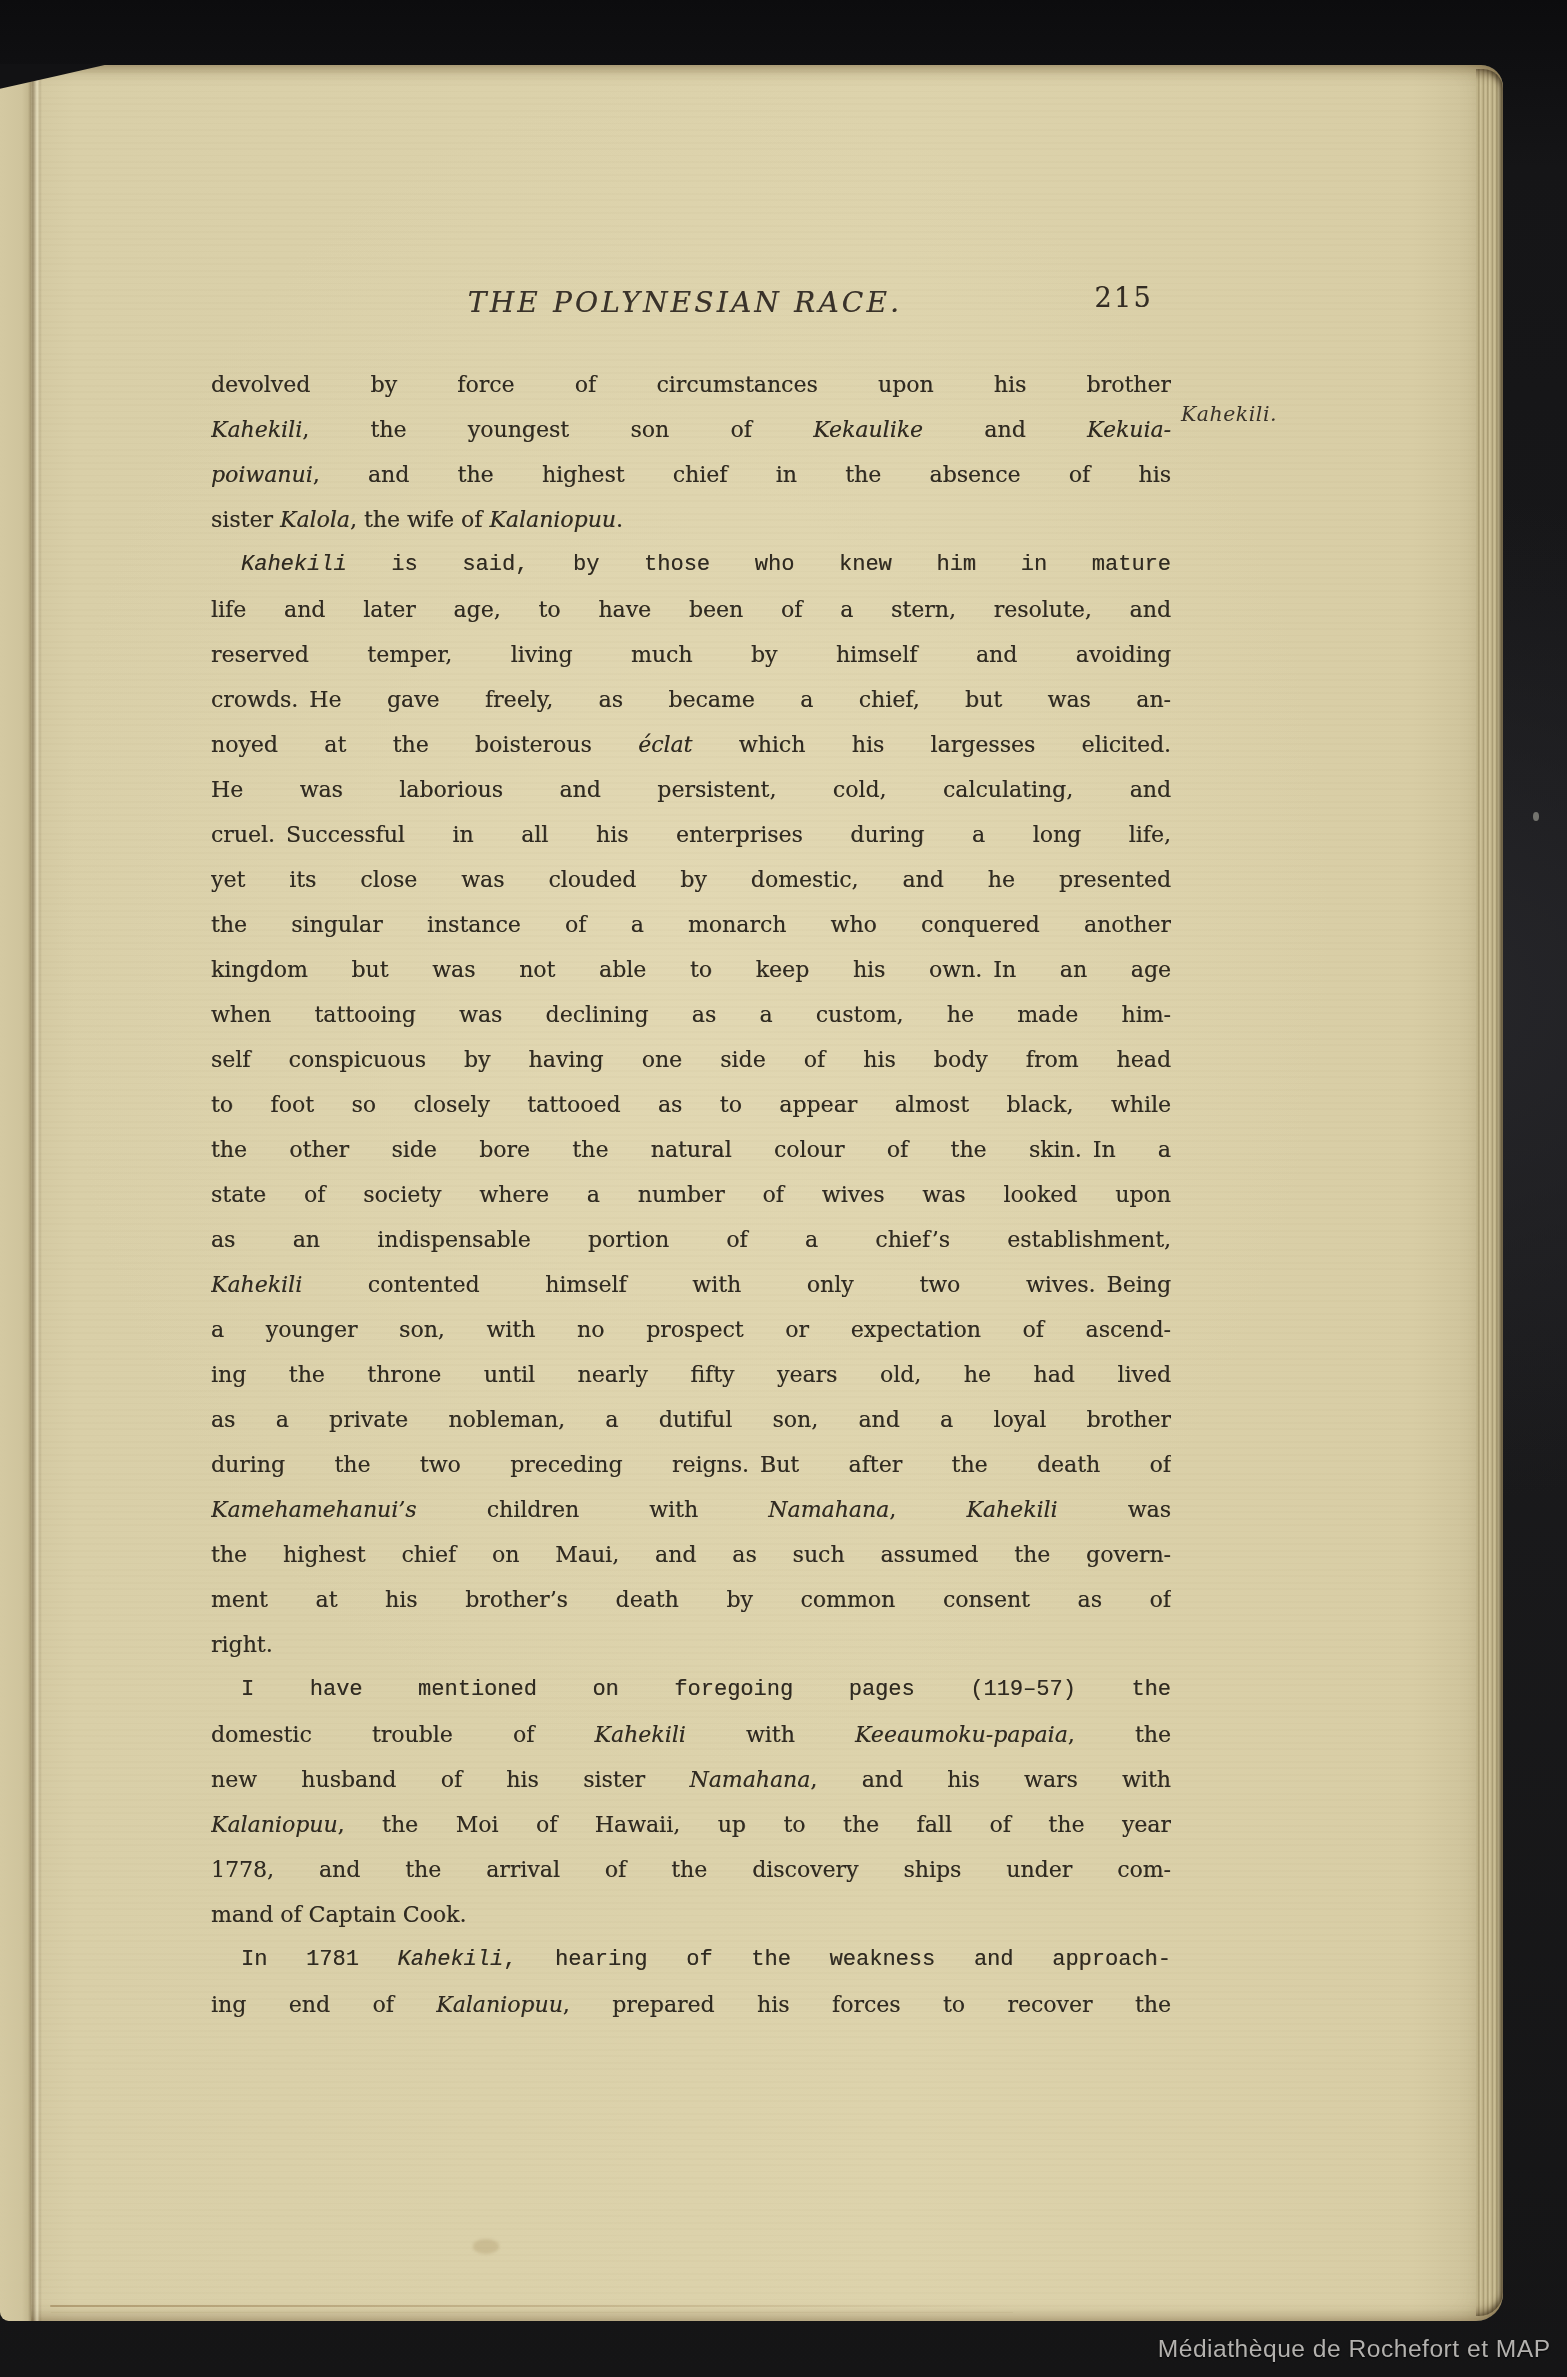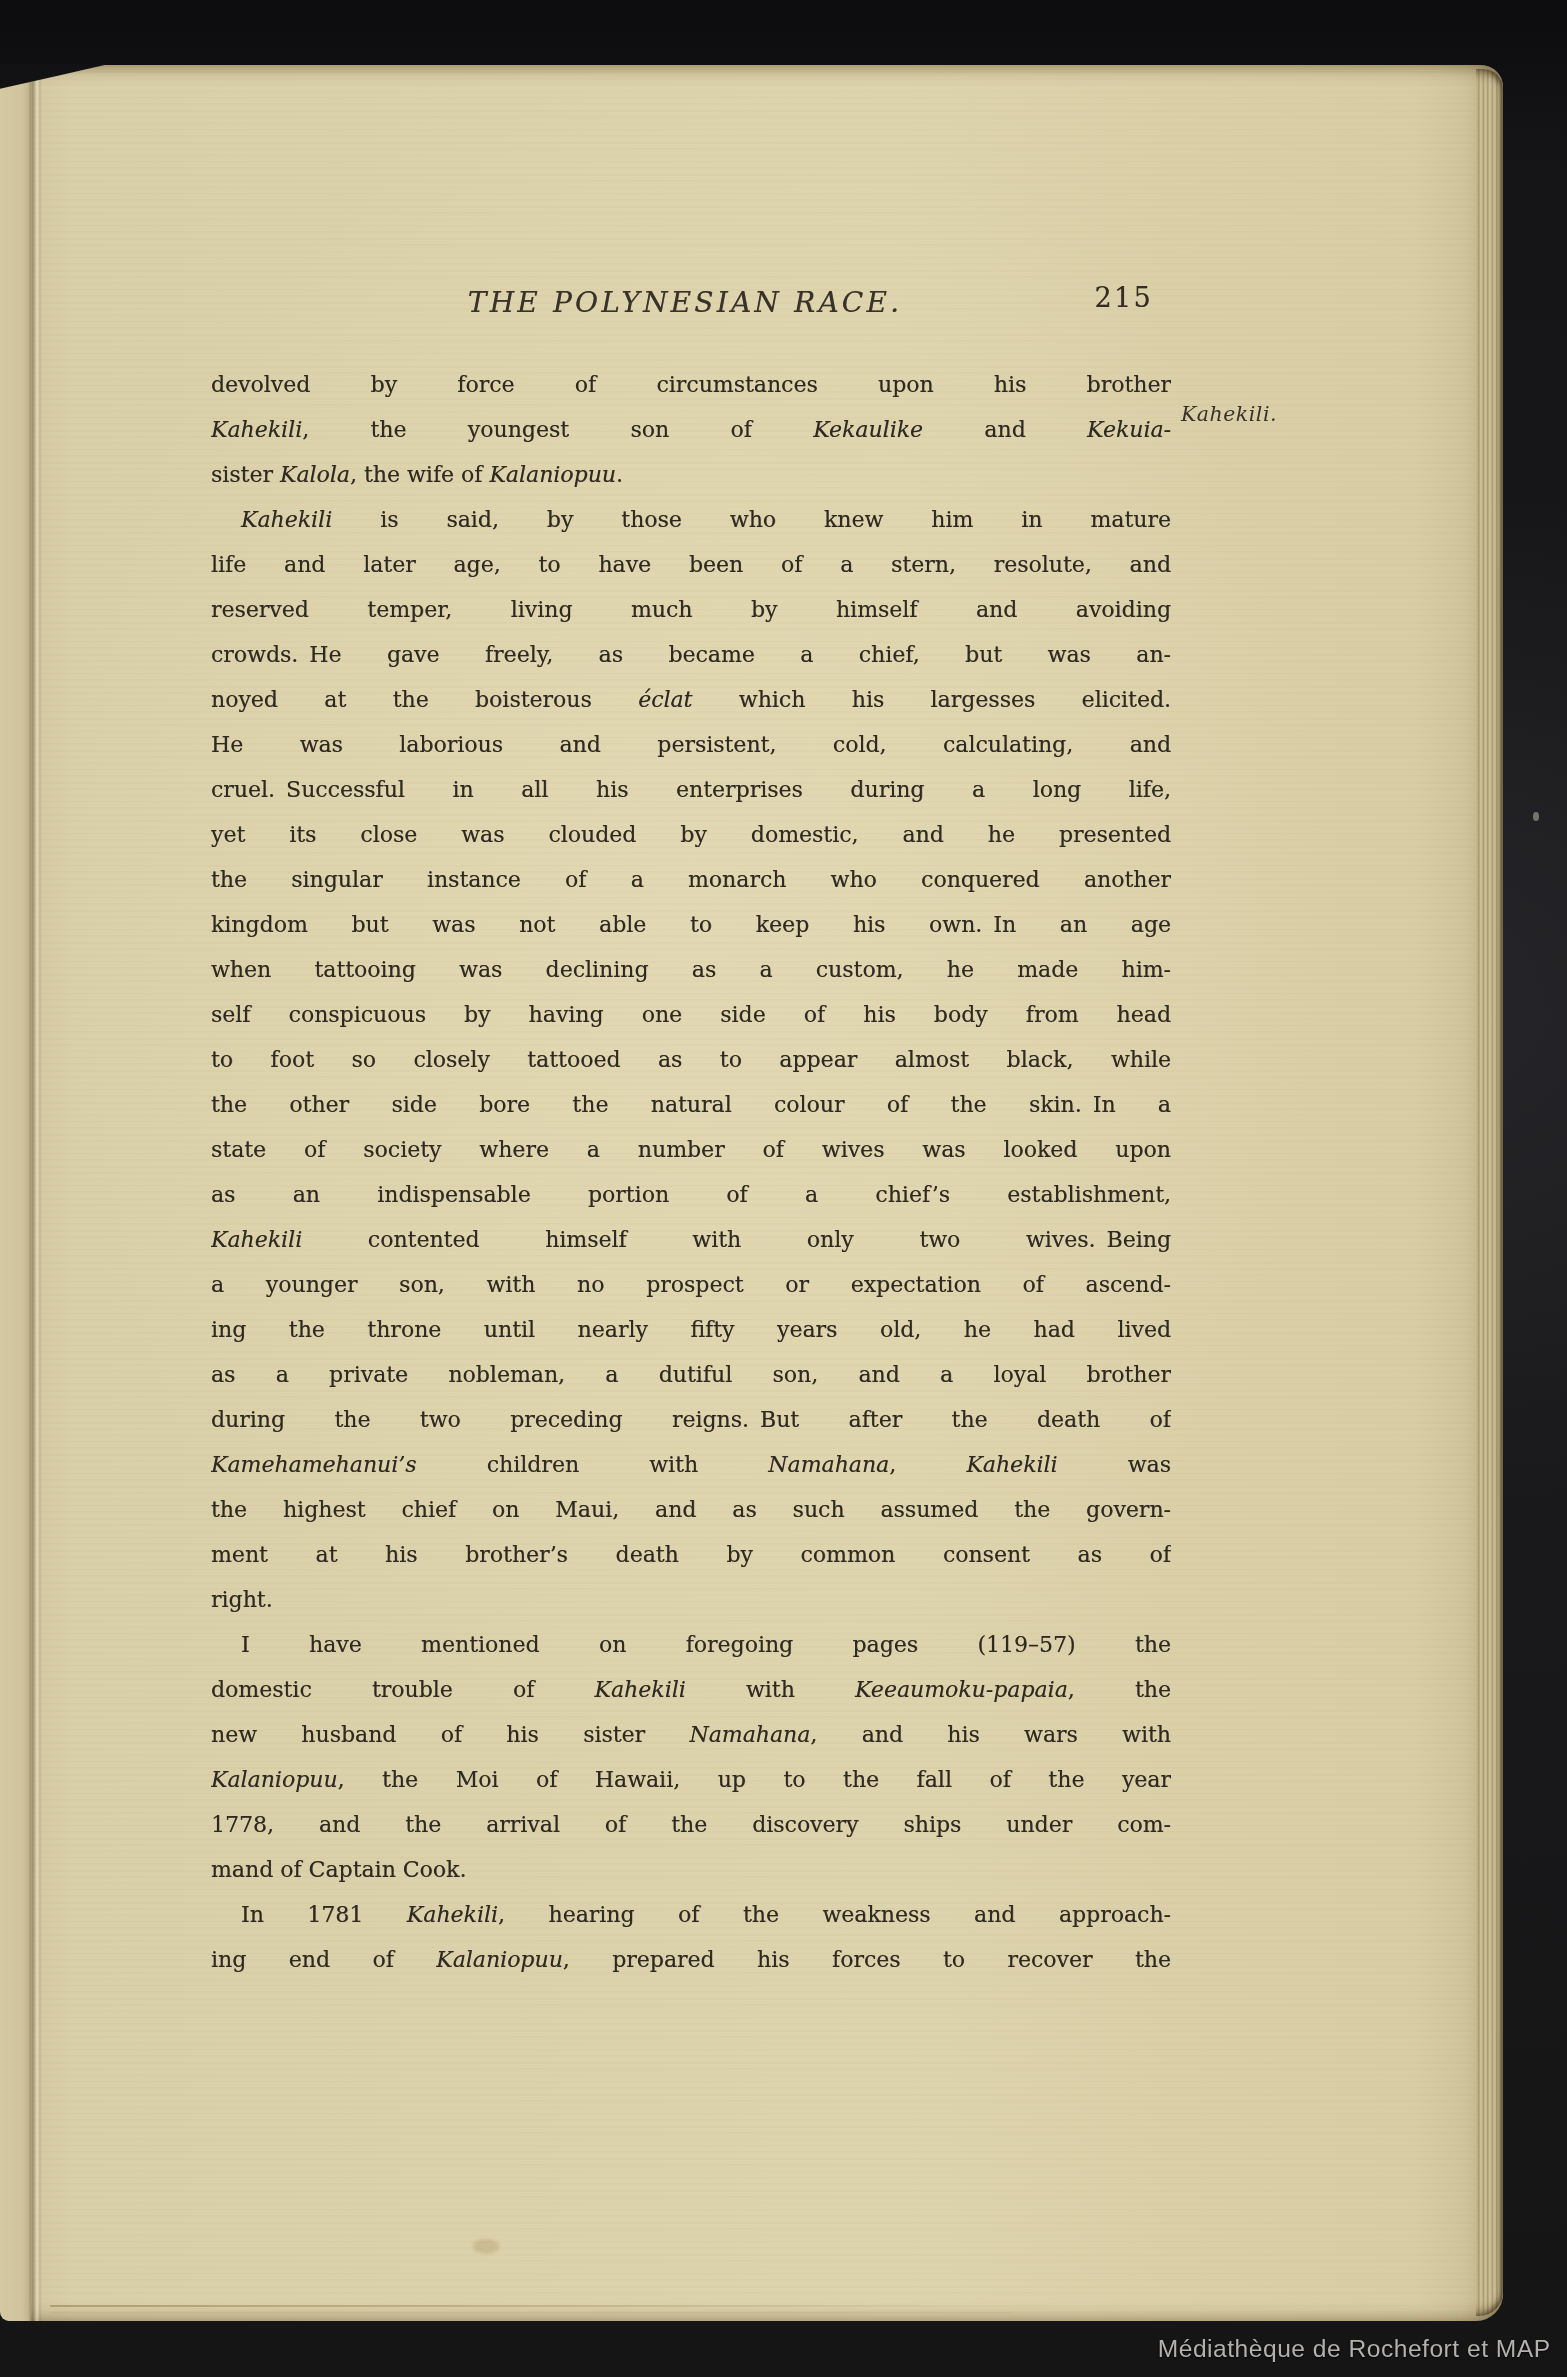--- a/index.html
+++ b/index.html
@@ -44,21 +44,21 @@
     text-shadow:0.3px 0.4px 0.5px rgba(43,35,24,.5);}
   .margin-note{position:absolute;left:1181px;top:337px;
     font:italic 20.5px/24px "DejaVu Serif", serif;letter-spacing:0.5px;color:#38322a;}
 
   .text-block{position:absolute;left:211px;top:297px;width:960px;color:#2f2a21;
     font-family:"DejaVu Serif", serif;font-size:22px;
     text-shadow:0.3px 0.4px 0.5px rgba(43,35,24,.5);}
   .line{height:45px;line-height:45px;text-align:justify;text-align-last:justify;
     overflow:hidden;}
   .line.endp{text-align-last:left;}
-  .line.indent{padding-left:30px;}
+  .line.indent{padding-left:30px;font-family:Liberation Mono, monospace;}
   .it{font-style:italic;}
 
   
   .stain{position:absolute;left:473px;top:2174px;width:25.5px;height:14.6px;border-radius:50%;
     background:rgba(146,117,68,.22);filter:blur(1.8px);}
   .scuff{position:absolute;left:50px;bottom:13.6px;width:964px;height:2.7px;border-radius:1.8px;
     background:linear-gradient(90deg, rgba(130,98,52,.42), rgba(130,98,52,.18) 60%, rgba(130,98,52,0));
     box-shadow:0 6.4px 0 -0.9px rgba(130,98,52,.25);}
   .speck{position:absolute;left:1533px;top:812px;width:6.4px;height:9px;border-radius:50%;
     background:#73736e;}
@@ -78,20 +78,21 @@
     <div class="stack"></div>
     <div class="corner-notch"></div>
 
     <div class="running-head">THE POLYNESIAN RACE.</div>
     <div class="page-number">215</div>
     <div class="margin-note it">Kahekili.</div>
 
     <div class="text-block">
         <div class="line"><span>devolved by force of circumstances upon his brother</span></div>
         <div class="line"><span class="it">Kahekili</span><span>, the youngest son of </span><span class="it">Kekaulike</span><span> and </span><span class="it">Kekuia-</span></div>
+        <div class="line"><span class="it">poiwanui</span><span>, and the highest chief in the absence of his</span></div>
         <div class="line endp"><span>sister </span><span class="it">Kalola</span><span>, the wife of </span><span class="it">Kalaniopuu</span><span>.</span></div>
         <div class="line indent"><span class="it">Kahekili</span><span> is said, by those who knew him in mature</span></div>
         <div class="line"><span>life and later age, to have been of a stern, resolute, and</span></div>
         <div class="line"><span>reserved temper, living much by himself and avoiding</span></div>
         <div class="line"><span>crowds. He gave freely, as became a chief, but was an-</span></div>
         <div class="line"><span>noyed at the boisterous </span><span class="it">éclat</span><span> which his largesses elicited.</span></div>
         <div class="line"><span>He was laborious and persistent, cold, calculating, and</span></div>
         <div class="line"><span>cruel. Successful in all his enterprises during a long life,</span></div>
         <div class="line"><span>yet its close was clouded by domestic, and he presented</span></div>
         <div class="line"><span>the singular instance of a monarch who conquered another</span></div>

